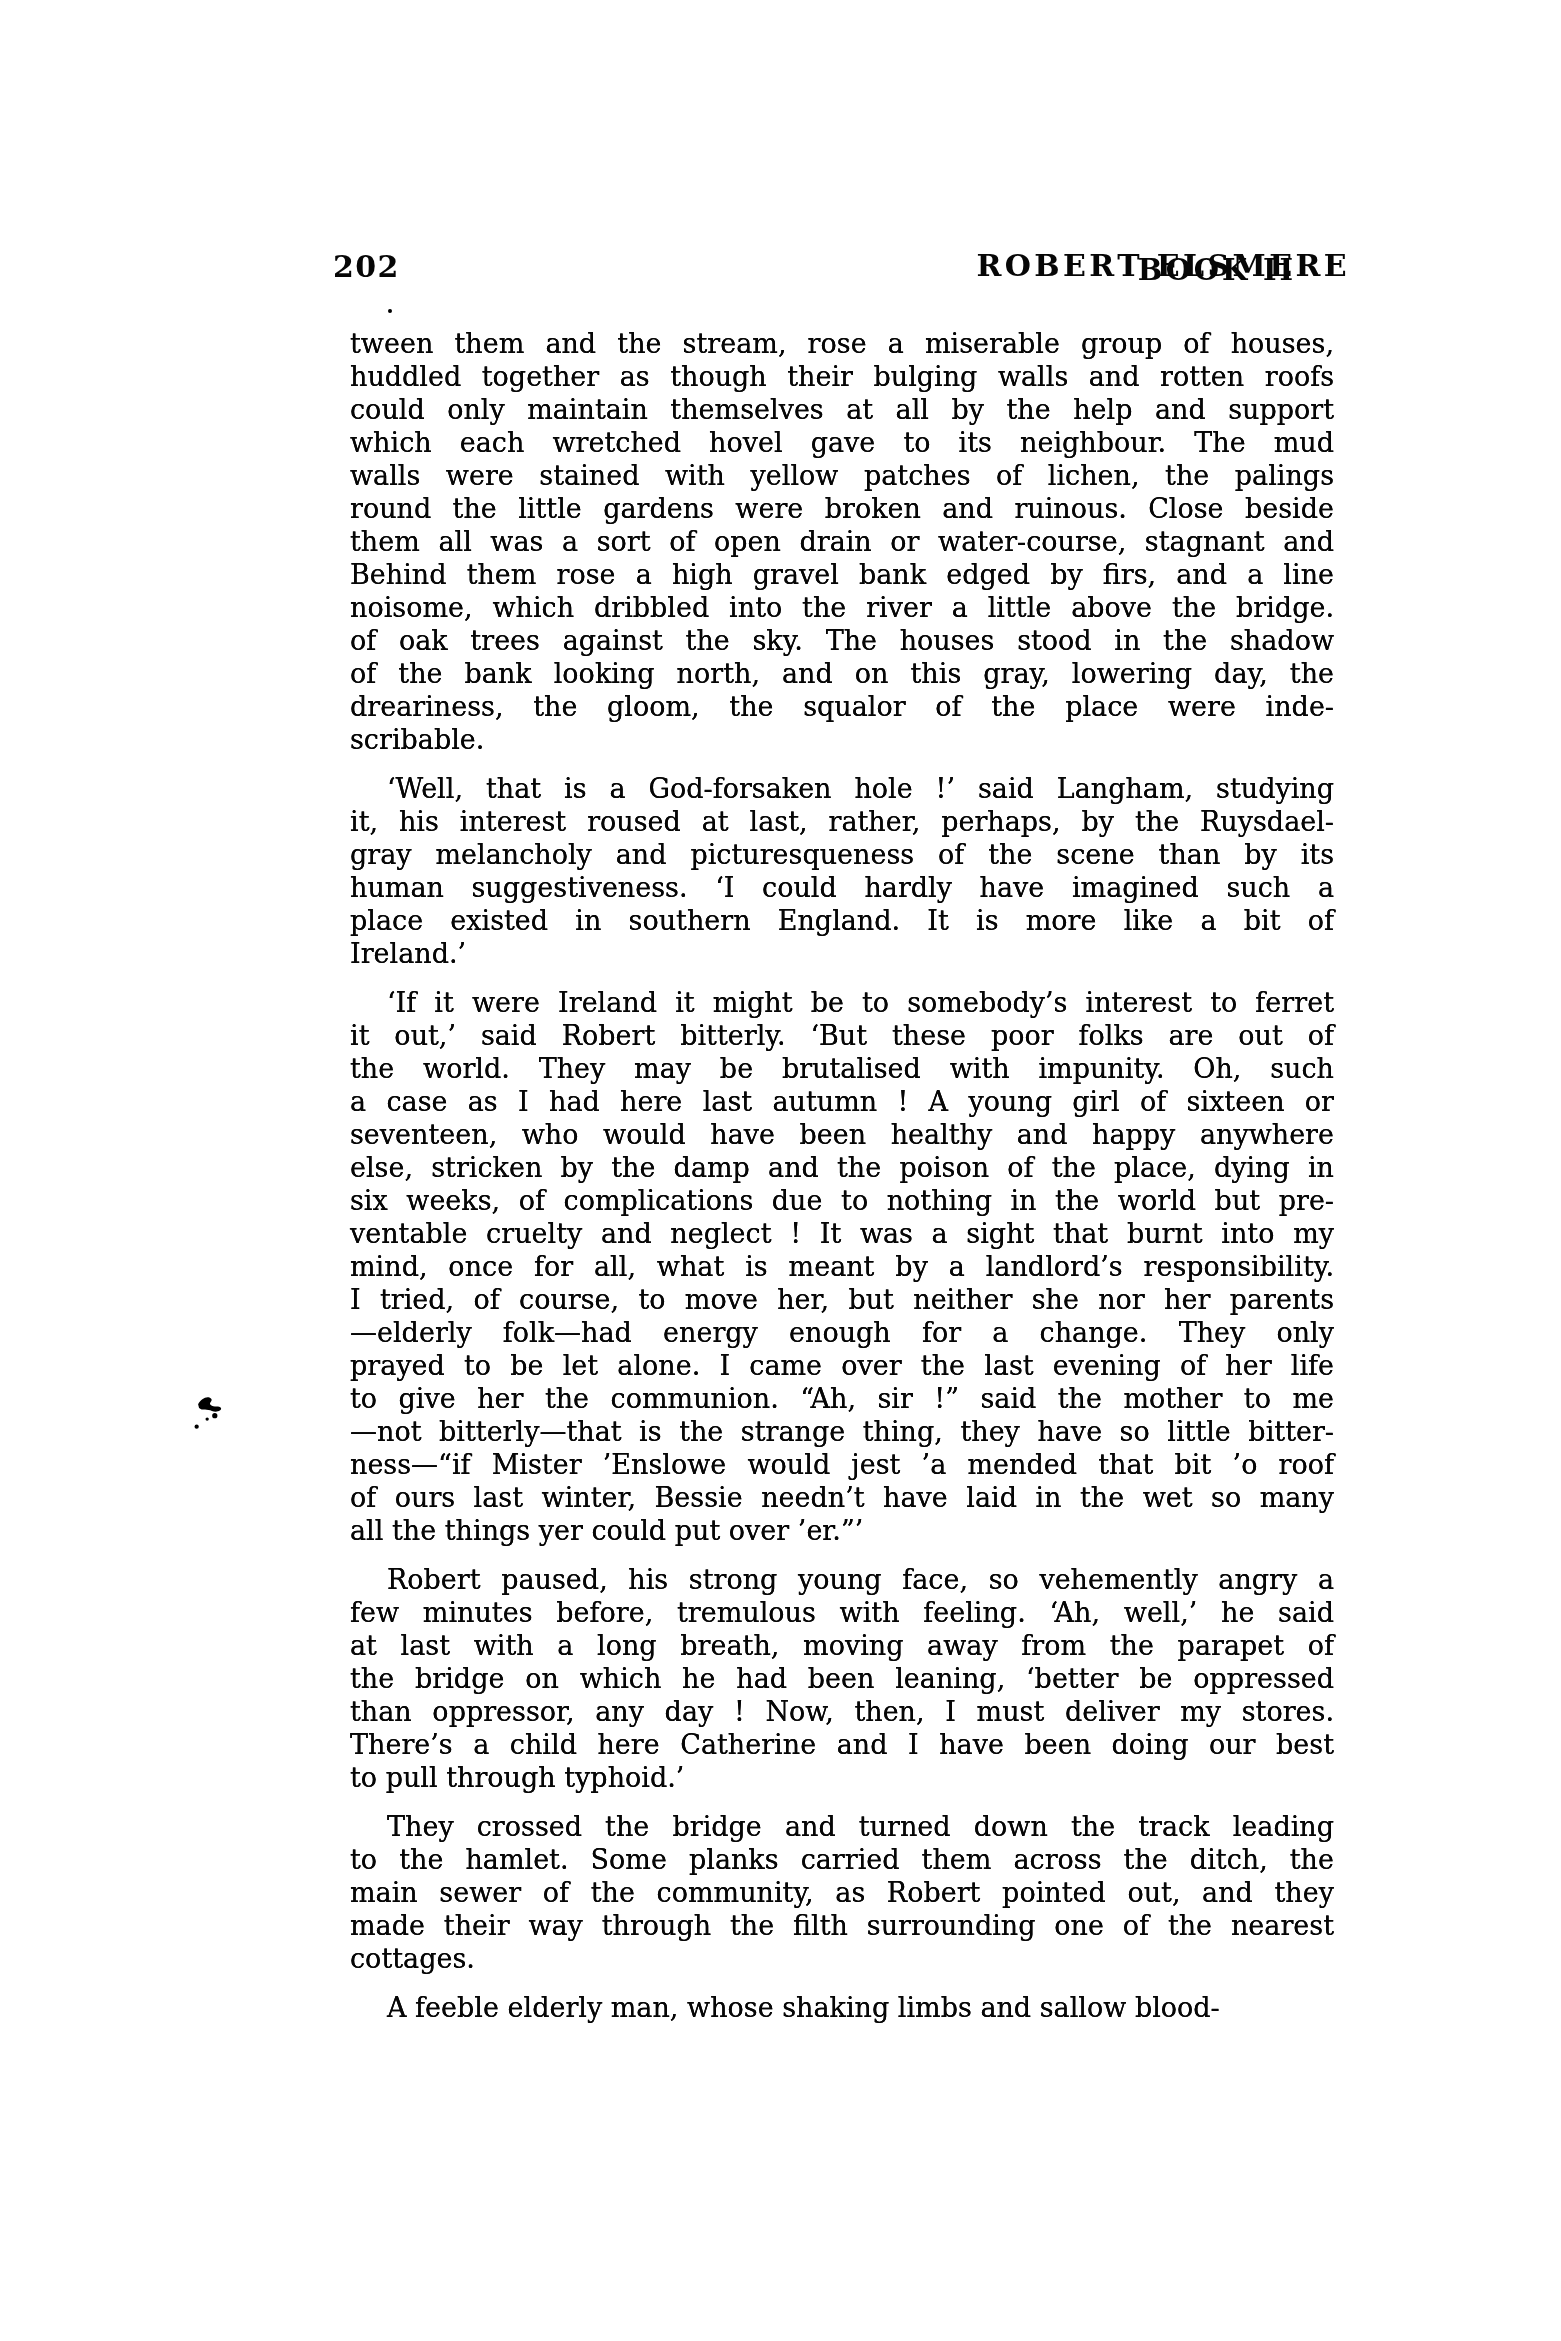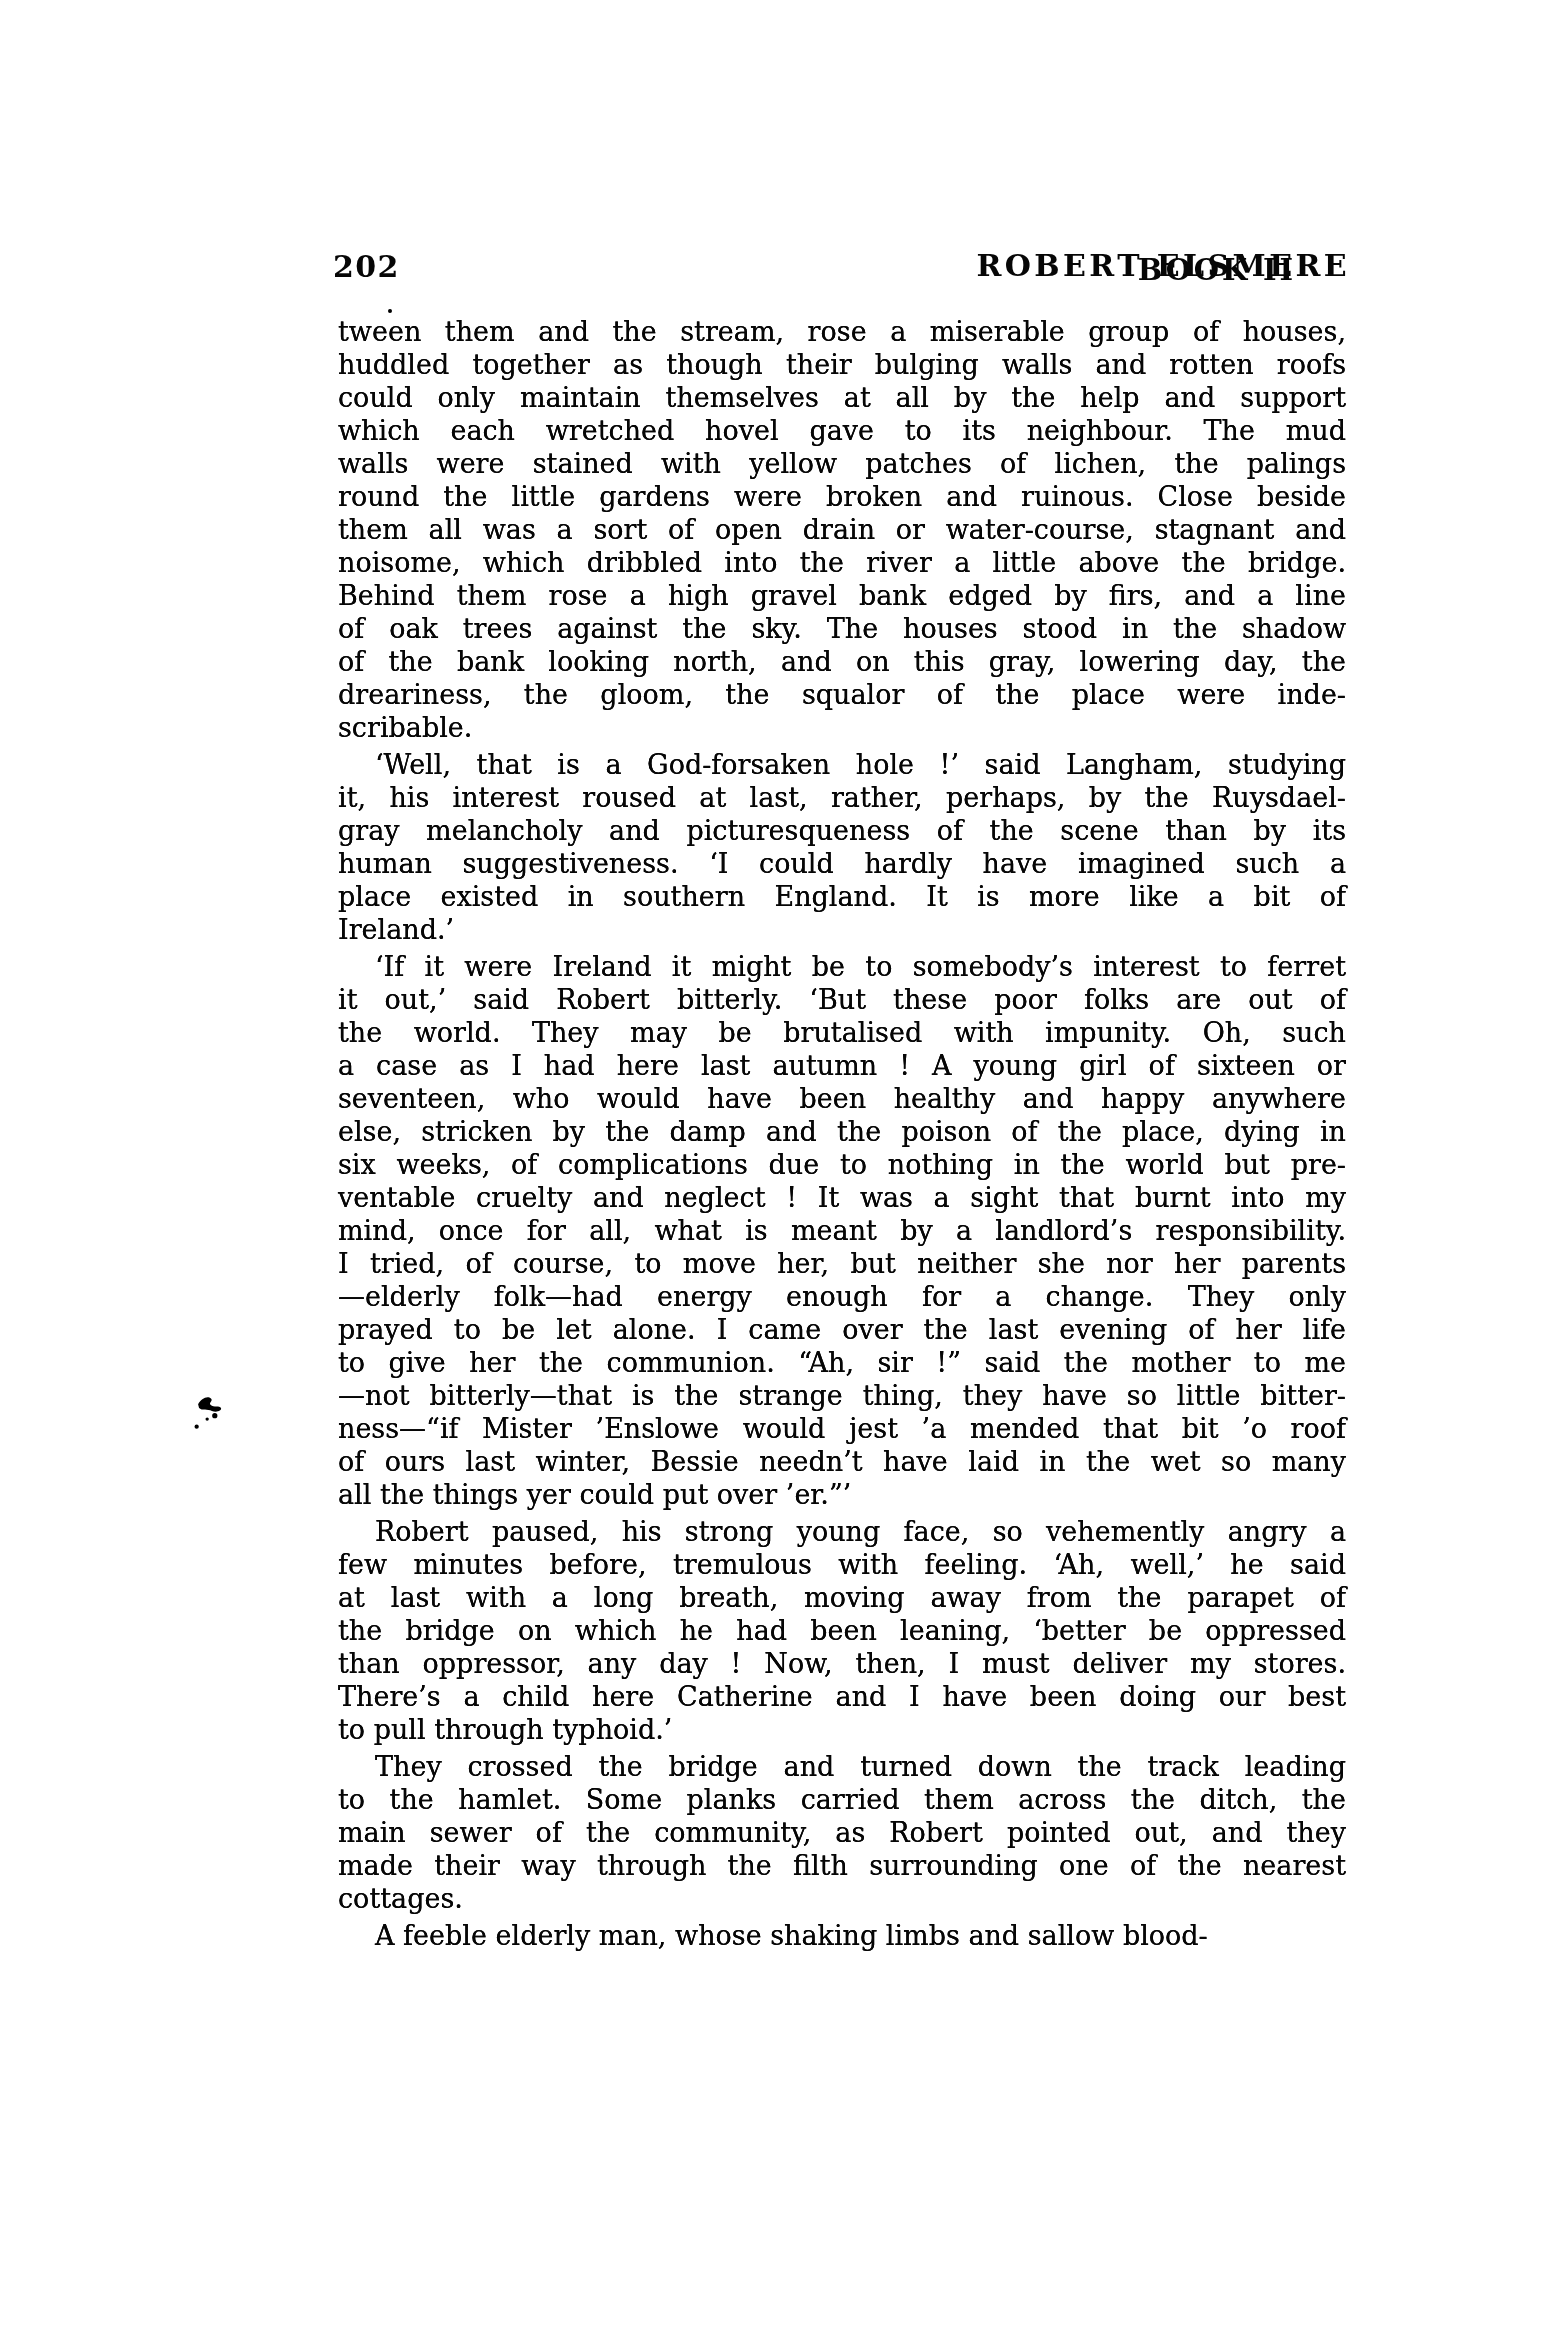--- a/index.html
+++ b/index.html
@@ -39,21 +39,21 @@
     white-space: nowrap;
   }
   
   .body-text {
     position: absolute;
     left: 334px; top: 311px; width: 1016px;
     font-size: 27px;
     line-height: 33px;
     text-shadow: 0 0 0.4px #000;
   }
-  .paragraph { margin: 4px; }
+  .paragraph { margin: 16px; }
   .line {
     text-align: justify;
     text-align-last: justify;
     height: 33px;
     overflow: visible;
   }
   .line.last { text-align-last: left; }
   .line.indent { text-indent: 37px; }
   
   .stray-dot {
@@ -92,22 +92,22 @@
 
   <div class="body-text">
       <div class="paragraph">
         <div class="line">tween them and the stream, rose a miserable group of houses,</div>
         <div class="line">huddled together as though their bulging walls and rotten roofs</div>
         <div class="line">could only maintain themselves at all by the help and support</div>
         <div class="line">which each wretched hovel gave to its neighbour. The mud</div>
         <div class="line">walls were stained with yellow patches of lichen, the palings</div>
         <div class="line">round the little gardens were broken and ruinous. Close beside</div>
         <div class="line">them all was a sort of open drain or water-course, stagnant and</div>
+        <div class="line">Behind them rose a high gravel bank edged by firs, and a line</div>
         <div class="line">noisome, which dribbled into the river a little above the bridge.</div>
-        <div class="line">Behind them rose a high gravel bank edged by firs, and a line</div>
         <div class="line">of oak trees against the sky. The houses stood in the shadow</div>
         <div class="line">of the bank looking north, and on this gray, lowering day, the</div>
         <div class="line">dreariness, the gloom, the squalor of the place were inde-</div>
         <div class="line last">scribable.</div>
       </div>
       <div class="paragraph">
         <div class="line indent">‘Well, that is a God-forsaken hole !’ said Langham, studying</div>
         <div class="line">it, his interest roused at last, rather, perhaps, by the Ruysdael-</div>
         <div class="line">gray melancholy and picturesqueness of the scene than by its</div>
         <div class="line">human suggestiveness. ‘I could hardly have imagined such a</div>

